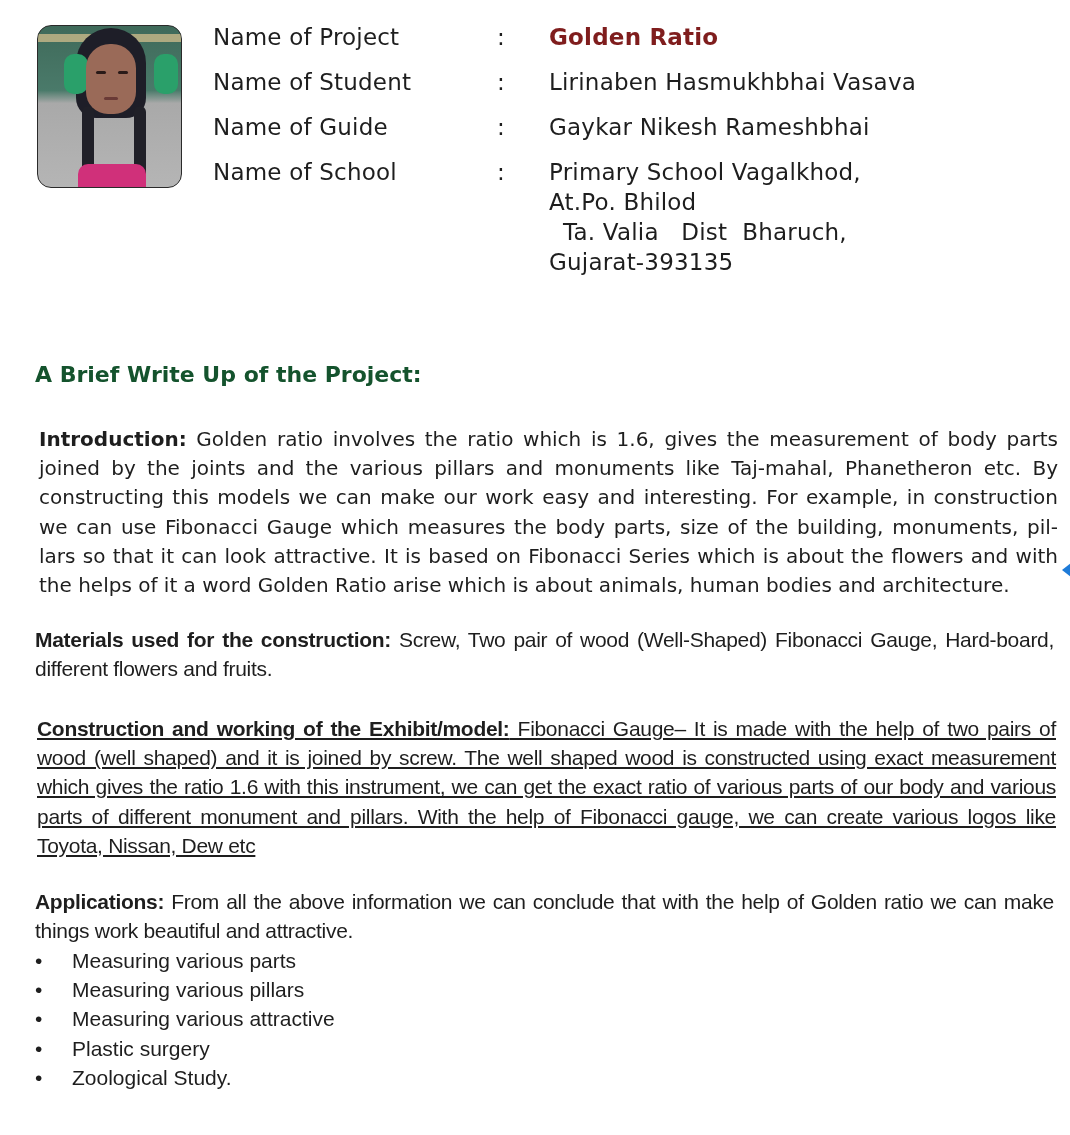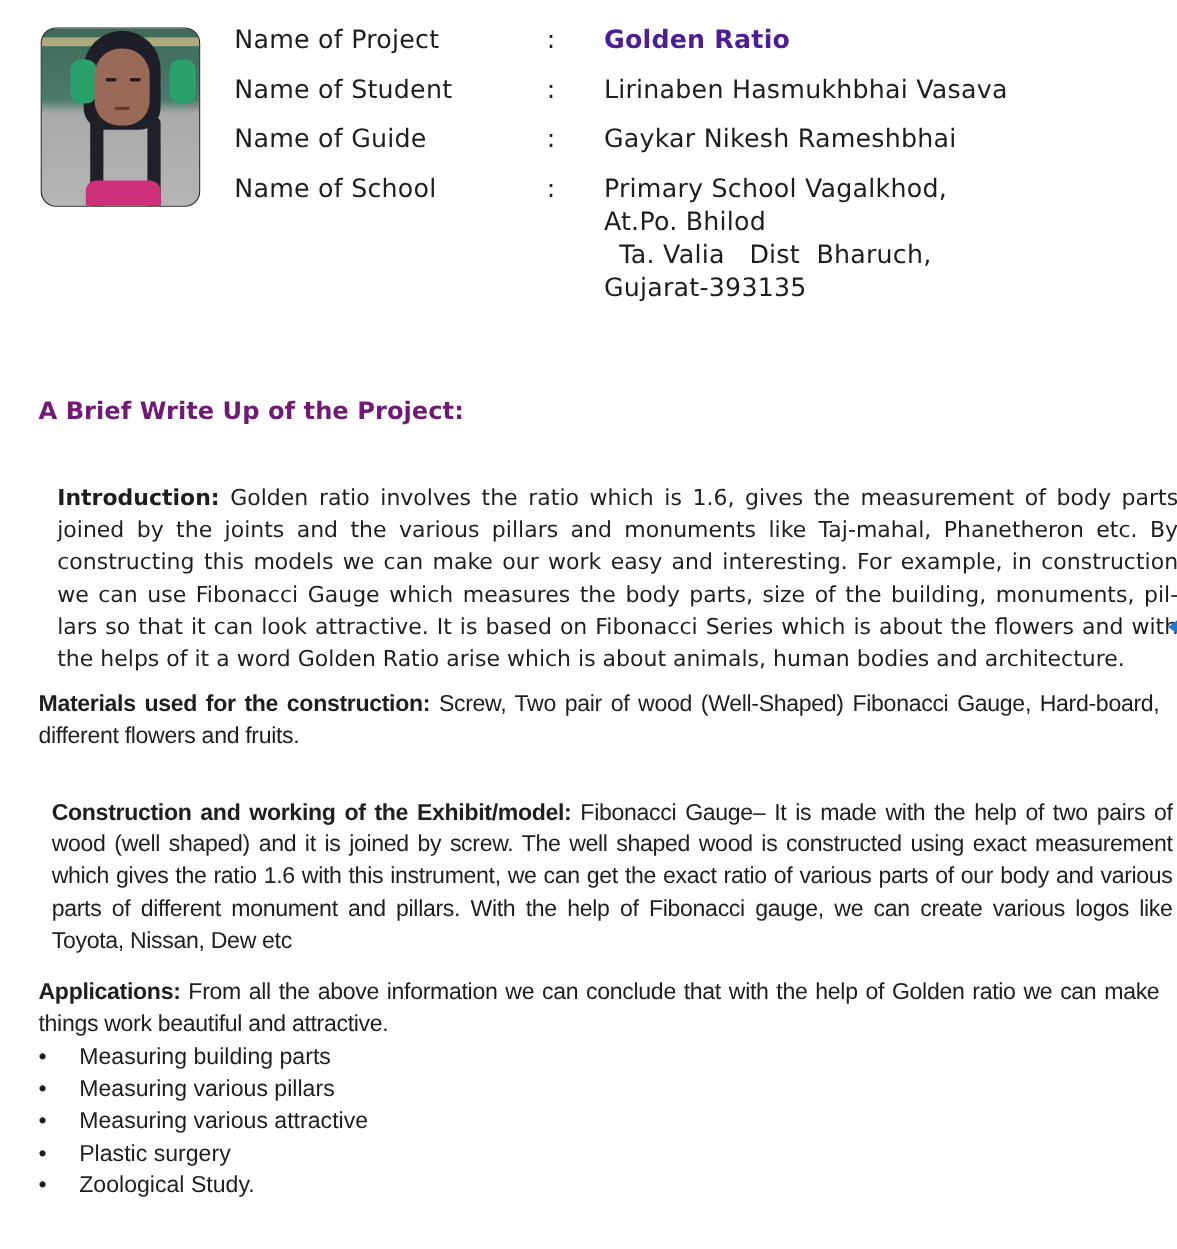--- a/index.html
+++ b/index.html
@@ -21,26 +21,26 @@
   .photo .bow { position:absolute; top:28px; width:24px; height:40px; background:#2aa06a; border-radius:10px; }
   .photo .bow.l { left:26px; } .photo .bow.r { left:116px; }
   .photo .braid { position:absolute; top:80px; width:12px; height:85px; background:#202028; border-radius:6px; }
   .photo .braid.l { left:44px; } .photo .braid.r { left:96px; }
   .photo .shirt { position:absolute; left:40px; top:138px; width:68px; height:30px; background:#d0307a; border-radius: 10px 10px 0 0; }
 
   .info-row { position: absolute; left: 197px; font-size: 23px; line-height: 30px; letter-spacing: 0.2px; }
   .info-row .label { position:absolute; left:16px; top:0; white-space: nowrap; }
   .info-row .colon { position:absolute; left:300px; top:0; }
   .info-row .value { position:absolute; left:352px; top:0; white-space: nowrap; }
-  .info-row .value.title { color: #4c1d95; font-weight: bold; }
+  .info-row .value.title { color: #7f1d1d; font-weight: bold; }
   .school-lines { position:absolute; left:352px; top:0; }
   .school-lines div { white-space: nowrap; line-height: 30px; }
 
   .section-heading {
-    position: absolute; left: 35px; top: 362px; font-size: 22px; font-weight: bold; color: #701a75;
+    position: absolute; left: 35px; top: 362px; font-size: 22px; font-weight: bold; color: #14532d;
   }
   .para {
     position: absolute; left: 35px; width: 1019px; font-size: 20px; line-height: 29.2px;
     text-align: justify; text-align-last: left;
   }
   .para b { font-weight: bold; }
   .para.condensed { font-family: "Liberation Sans", sans-serif; font-size: 21px; letter-spacing: -0.3px; }
   .bullets { position: absolute; left: 35px; top: 946px; margin: 0; padding: 0; list-style: none;
     font-family: "Liberation Sans", sans-serif; font-size: 21px; line-height: 29.2px; }
   .bullets li { position: relative; padding-left: 37px; }
@@ -86,37 +86,37 @@
   <div class="school-lines">
     <div>Primary School Vagalkhod,</div>
     <div>At.Po. Bhilod</div>
     <div style="white-space:pre;text-align:center;">Ta. Valia   Dist  Bharuch,</div>
     <div>Gujarat-393135</div>
   </div>
 </div>
 
 <div class="section-heading">A Brief Write Up of the Project:</div>
 
-<p class="para" style="top:421px; margin:17px;">
+<p class="para" style="top:421px; margin:4px;">
   <b>Introduction:</b><span> Golden ratio involves the ratio which is 1.6, gives the measurement of body parts joined by the joints and the various pillars and monuments like Taj-mahal, Phanetheron etc. By constructing this models we can make our work easy and interesting. For example, in construction we can use Fibonacci Gauge which measures the body parts, size of the building, monuments, pil-lars so that it can look attractive.  It is based on Fibonacci Series which is about the flowers and with the helps of it a word Golden Ratio arise which is about animals, human bodies and architecture.</span>
 </p>
 
 <p class="para condensed" style="top:625px; margin:0;">
   <b>Materials used for the construction:</b><span> Screw, Two pair of wood (Well-Shaped) Fibonacci Gauge, Hard-board, different flowers and fruits.</span>
 </p>
 
-<p class="para condensed" style="top:712px; margin:12px;">
+<p class="para condensed" style="top:712px; margin:2px;text-decoration:underline;">
   <b>Construction and working of the Exhibit/model:</b><span> Fibonacci Gauge– It is made with the help of two pairs of wood (well shaped) and it is joined by screw. The well shaped wood is constructed using exact measurement which gives the ratio 1.6 with this instrument, we can get the exact ratio of various parts of our body and various parts of different monument and pillars. With the help of Fibonacci gauge, we can create various logos like Toyota, Nissan, Dew etc</span>
 </p>
 
 <p class="para condensed" style="top:887px; margin:0;">
   <b>Applications:</b><span> From all the above information we can conclude that with the help of Golden ratio we can make things work beautiful and attractive.</span>
 </p>
 
 <ul class="bullets">
-  <li><span class="dot">•</span><span>Measuring building parts</span></li>
+  <li><span class="dot">•</span><span>Measuring various parts</span></li>
   <li><span class="dot">•</span><span>Measuring various pillars</span></li>
   <li><span class="dot">•</span><span>Measuring various attractive</span></li>
   <li><span class="dot">•</span><span>Plastic surgery</span></li>
   <li><span class="dot">•</span><span>Zoological Study.</span></li>
 </ul>
 
 <div class="edge-marker"></div>
 
 </body></html>

